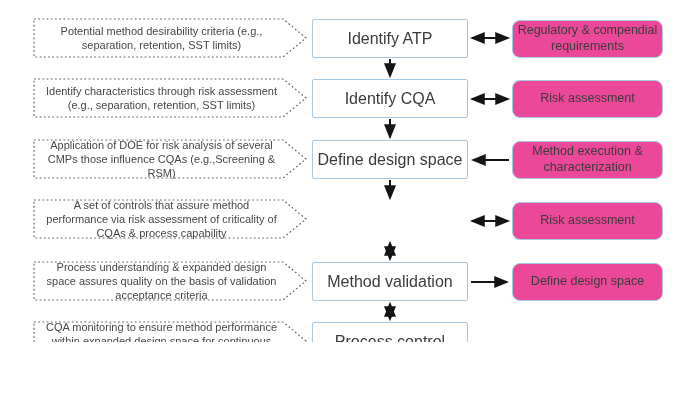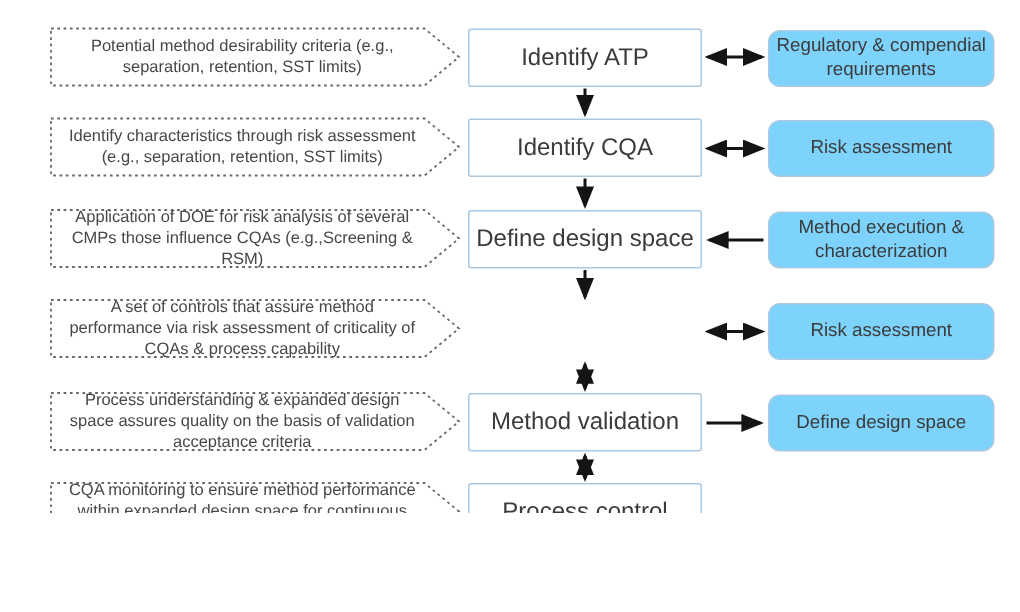--- a/index.html
+++ b/index.html
@@ -19,21 +19,21 @@
   
   .step{
     position:absolute;left:312px;width:156px;height:39px;box-sizing:border-box;
     border:1.5px solid #a9c9e2;border-radius:2px;background:#fff;
     display:flex;align-items:center;justify-content:center;
     font-size:16px;color:#3b3b3b;
   }
   
   .side{
     position:absolute;left:512px;width:151px;height:38px;box-sizing:border-box;
-    border:1.5px solid #a9c9e2;border-radius:8px;background:#7dd3fc;
+    border:1.5px solid #a9c9e2;border-radius:8px;background:#ec4899;
     display:flex;align-items:center;justify-content:center;
     font-size:12.5px;line-height:1.25;color:#3b3b3b;text-align:center;
     padding:1px 4px;
   }
   .arrows{position:absolute;inset:0;pointer-events:none;}
   .caption{
     position:absolute;left:0;top:375px;width:100%;text-align:left;
     font-family:"Liberation Serif",serif;font-size:17px;color:#141414;
   }
   .caption .fig{font-weight:bold;}

